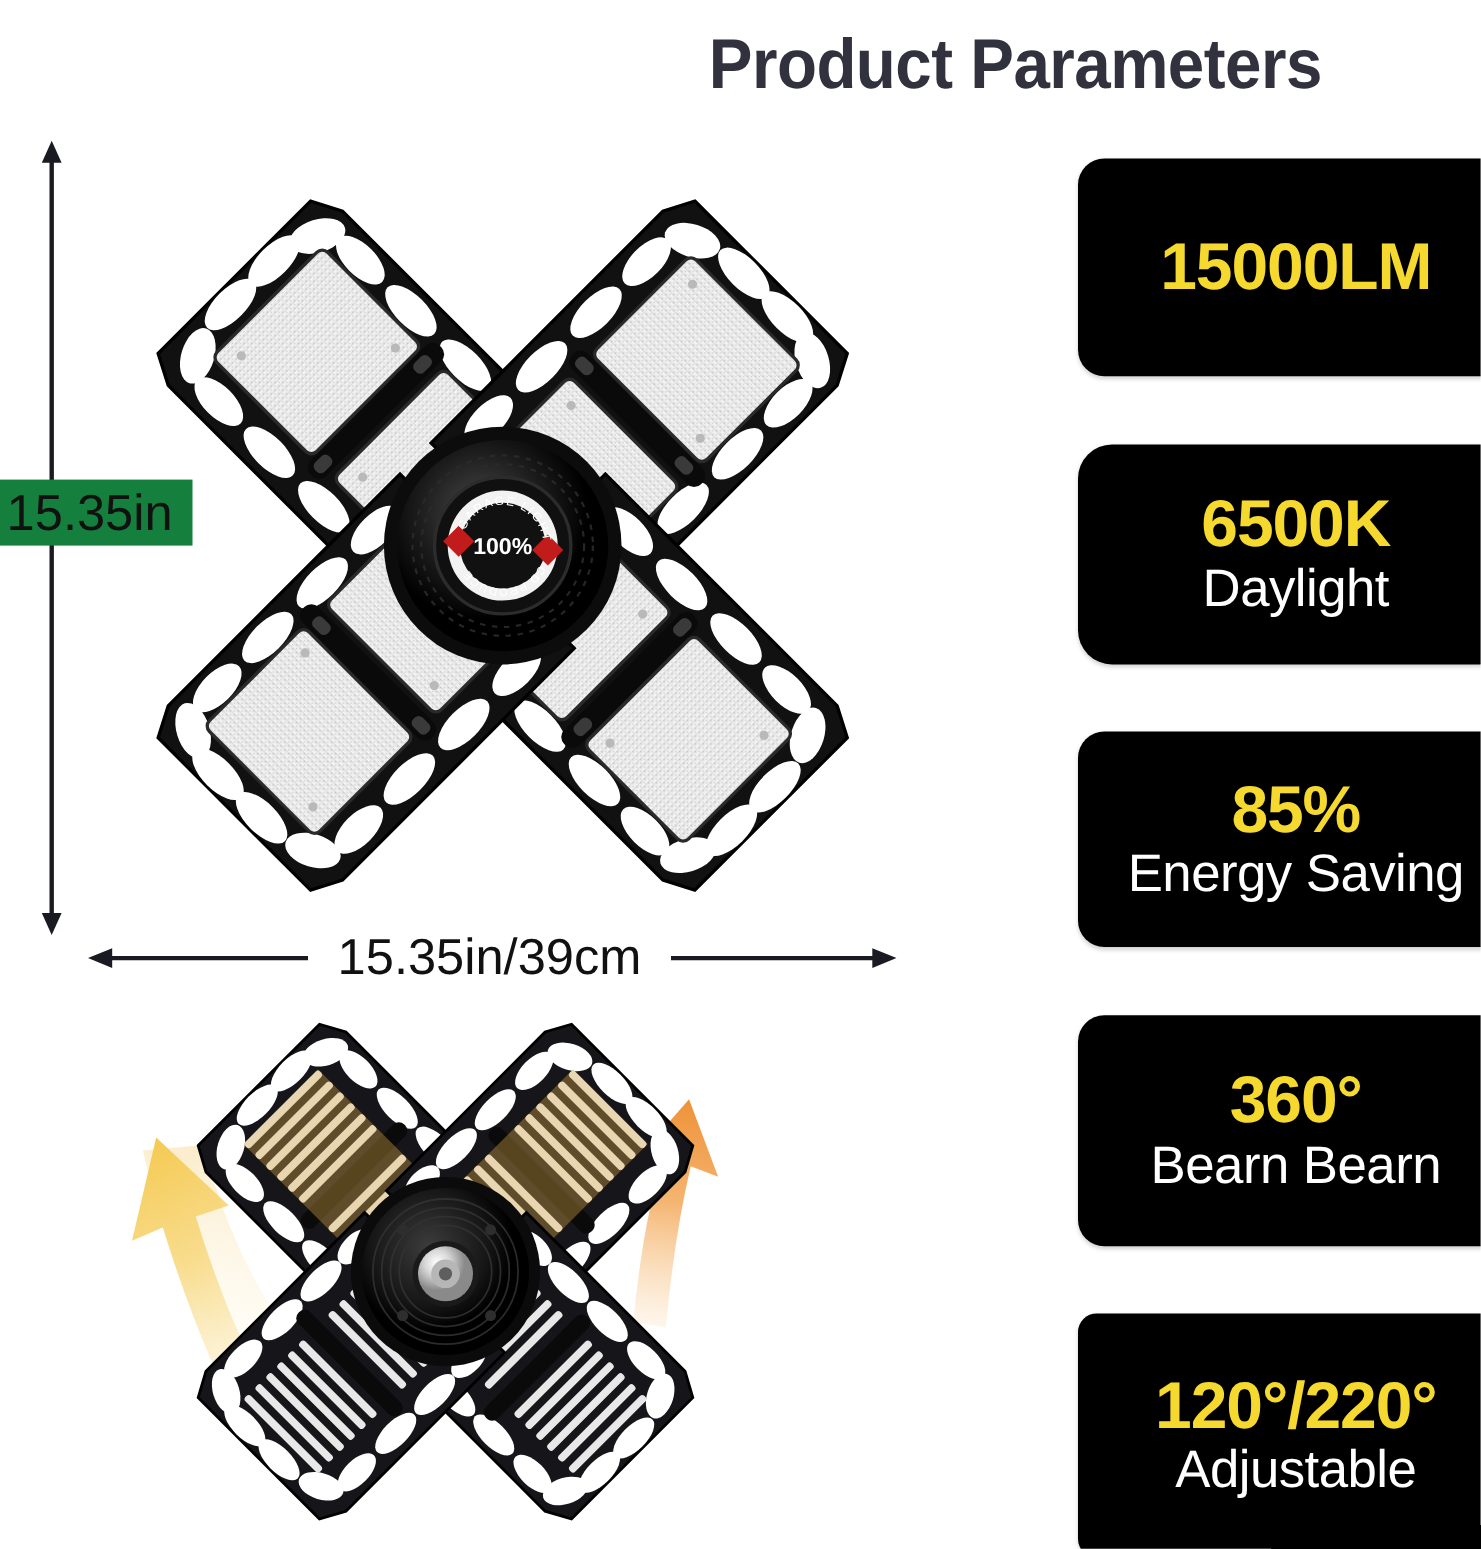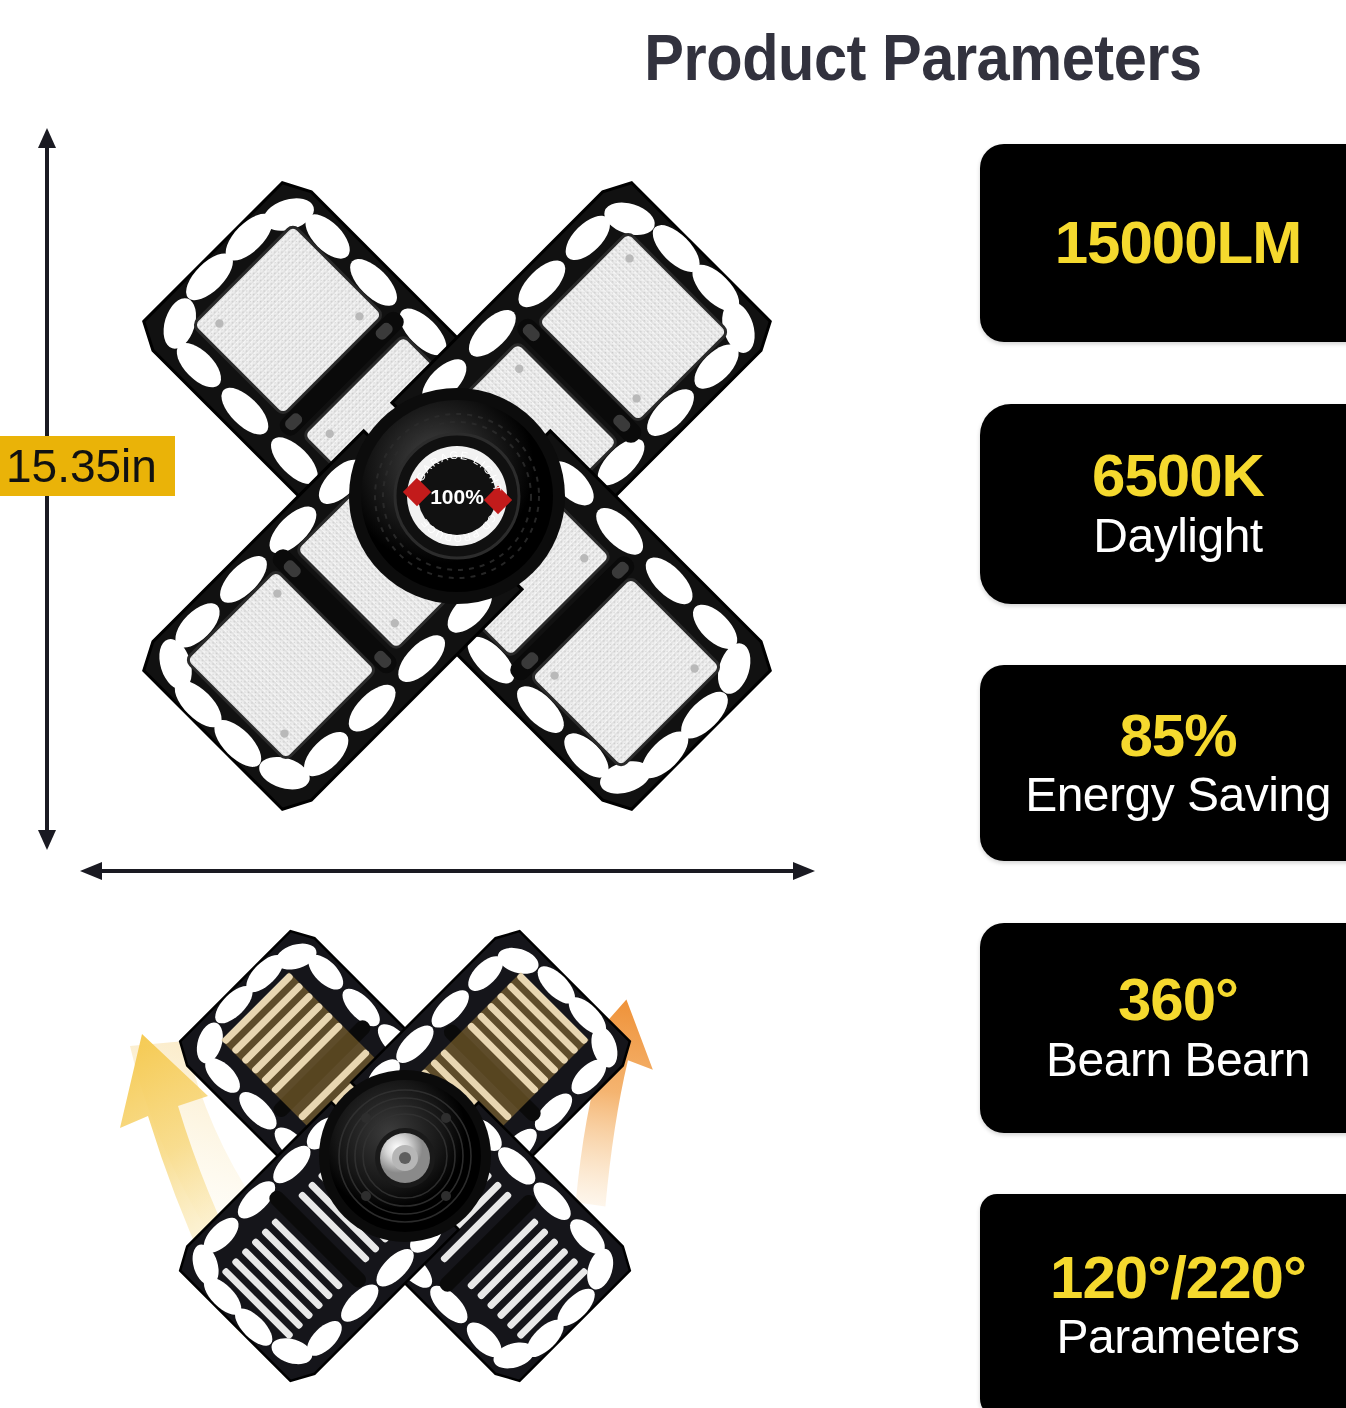--- a/index.html
+++ b/index.html
@@ -33,21 +33,21 @@
 
   
   #left-col { position:absolute; left:0; top:0; width:960px; height:1408px; }
 
   
   #dim-v { position:absolute; left:30px; top:112px; width:34px; height:722px; }
   #dim-v-label {
     position:absolute; left:0px; top:420px; width:175px; height:60px;
     display:flex; align-items:center; justify-content:flex-start;
     font-size:46px; color:#111;
-    background:#eab308;
+    background:#15803d;
     white-space:nowrap;
     padding-left:6px;
   }
 
   
   #dim-h { position:absolute; left:80px; top:838px; width:735px; height:34px; }
   #dim-h-label {
     position:absolute; left:280px; top:822px; width:330px; height:62px;
     display:flex; align-items:center; justify-content:center;
     font-size:46px; color:#111;
@@ -512,20 +512,21 @@
       <polygon points="17,0 26,20 8,20" fill="#1A1A22"></polygon>
       <polygon points="17,722 26,702 8,702" fill="#1A1A22"></polygon>
     </svg>
     <div id="dim-v-label">15.35in</div>
 
     <svg id="dim-h" viewBox="0 0 735 34">
       <line x1="14" y1="17" x2="721" y2="17" stroke="#1A1A22" stroke-width="4"></line>
       <polygon points="0,17 22,8 22,26" fill="#1A1A22"></polygon>
       <polygon points="735,17 713,8 713,26" fill="#1A1A22"></polygon>
     </svg>
+    <div id="dim-h-label">15.35in/39cm</div>
   </div>
 
   <div id="cards">
 
     <div class="card h1">
       <div class="card-value">15000LM</div>
     </div>
 
     <div class="card h2">
       <div class="card-value">6500K</div>
@@ -537,17 +538,17 @@
       <div class="card-label">Energy Saving</div>
     </div>
 
     <div class="card h4">
       <div class="card-value">360°</div>
       <div class="card-label">Bearn Bearn</div>
     </div>
 
     <div class="card h5">
       <div class="card-value">120°/220°</div>
-      <div class="card-label">Parameters</div>
+      <div class="card-label">Adjustable</div>
     </div>
   </div>
 
 </div>
 
 </body></html>

